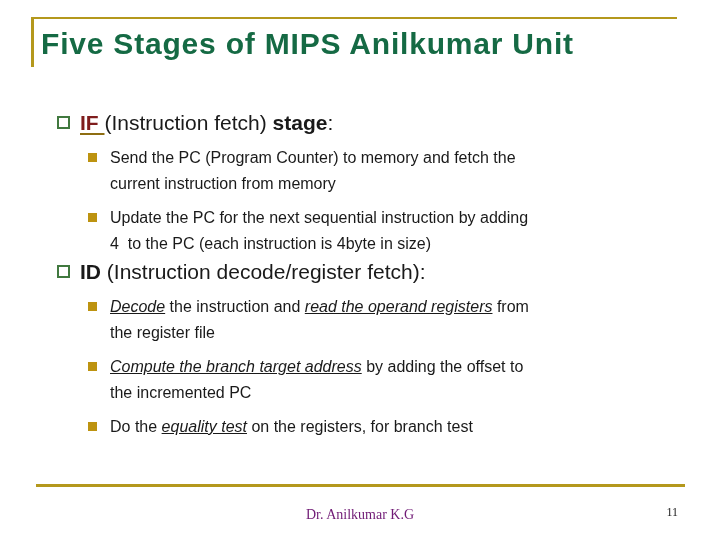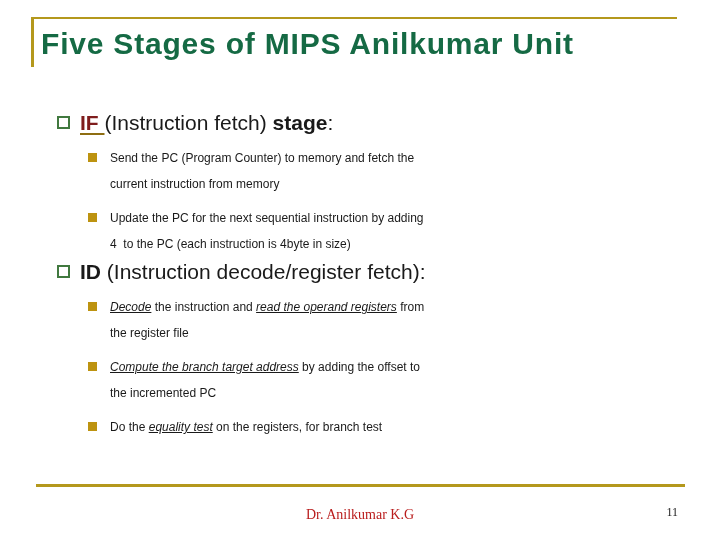--- a/index.html
+++ b/index.html
@@ -34,21 +34,21 @@
   .l1-bullet {
     flex: 0 0 auto;
     width: 9px; height: 9px;
     border: 2px solid #41793f;
     background: #ffffff;
     margin: 8px 10px 0 0;
   }
   .heading-text { white-space: pre-wrap; color: #1a1a1a; }
 
   .items { margin-top: 8px; }
-  .item { display: flex; align-items: flex-start; margin-top: 8px; font-size: 12px; line-height: 26px; }
+  .item { display: flex; align-items: flex-start; margin-top: 8px; font-size: 16px; line-height: 26px; }
   .l2-bullet {
     flex: 0 0 auto;
     width: 9px; height: 9px;
     background: #bd9310;
     margin: 8px 13px 0 31px;
   }
   .item-text { white-space: pre-wrap; width: 578px; }
 
   
   .run-bold { font-weight: 700; }
@@ -59,21 +59,21 @@
     text-decoration: underline;
     text-decoration-color: #8e6e12;
     text-decoration-thickness: 2px;
     text-underline-offset: 3px;
   }
 
   .footer-author {
     position: absolute; left: 0; top: 507px; width: 720px;
     text-align: center;
     font-family: "Liberation Serif", serif;
-    font-size: 14px; color: #b91c1c;
+    font-size: 14px; color: #701a75;
   }
   .footer-page {
     position: absolute; right: 42px; top: 505px;
     font-family: "Liberation Serif", serif;
     font-size: 12px; color: #1a1a1a;
   }
 </style>
 </head>
 <body>
 

